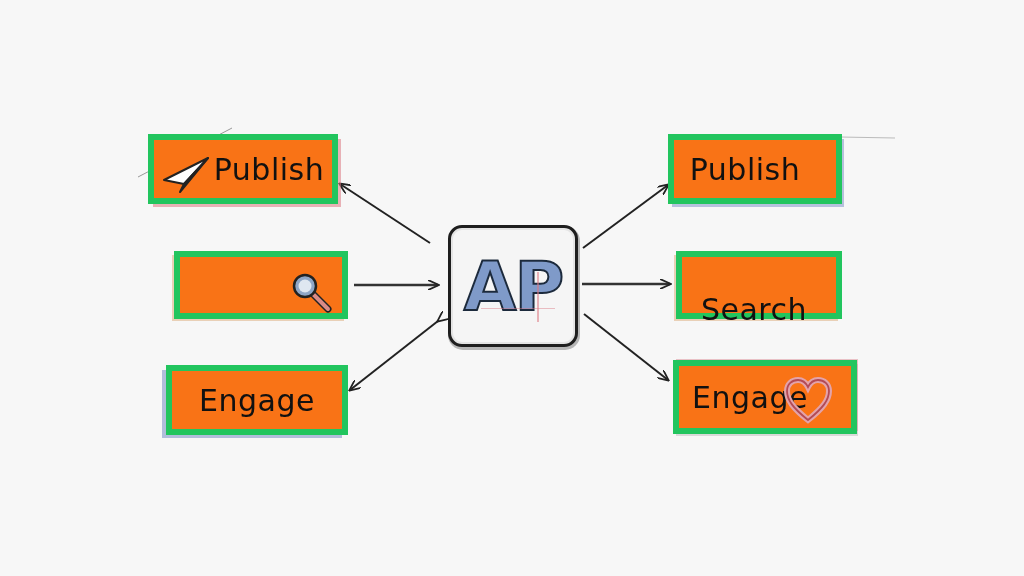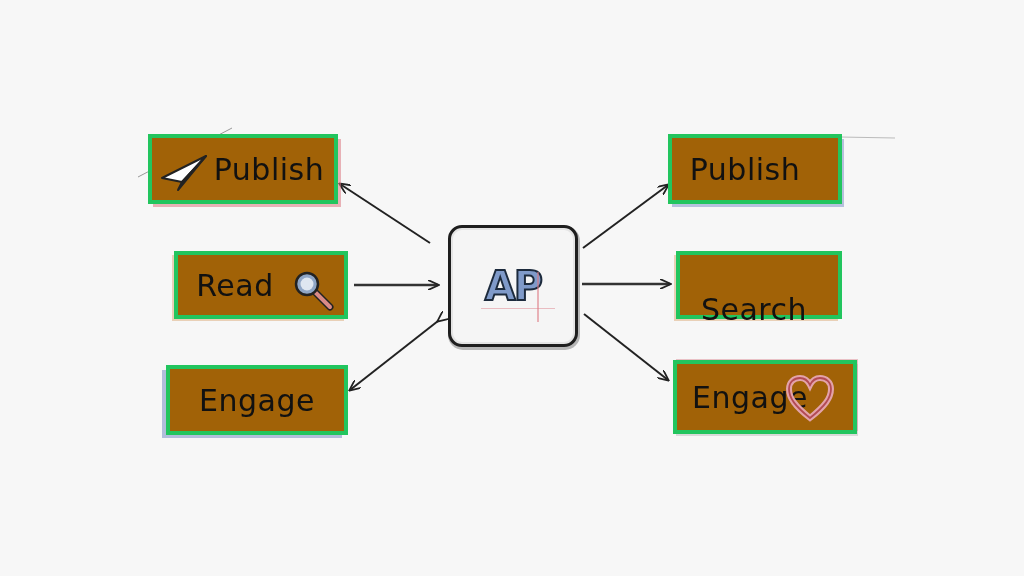--- a/index.html
+++ b/index.html
@@ -3,38 +3,38 @@
 <meta charset="utf-8">
 <style>
   html, body { margin: 0; padding: 0; }
   body {
     width: 1024px; height: 576px; position: relative; overflow: hidden;
     background: #f7f7f7;
     font-family: "DejaVu Sans", sans-serif;
   }
   .node {
     position: absolute; box-sizing: border-box;
-    border: 4px solid #22c55e; background: #a16207;
+    border: 6px solid #22c55e; background: #f97316;
     display: flex; align-items: center; justify-content: center;
     font-size: 30px; color: #111; letter-spacing: 0.5px;
   }
   .node .label { font-family: "DejaVu Sans", sans-serif; font-weight: normal; }
   .shadow-red { box-shadow: 4px 4px 0 -1px rgba(220,120,130,0.55); }
   .shadow-blue { box-shadow: -5px 4px 0 -1px rgba(130,150,200,0.6); }
   .shadow-blue-r { box-shadow: 3px 4px 0 -1px rgba(130,150,200,0.55); }
   .shadow-orange { box-shadow: -3px 3px 0 -1px rgba(220,170,120,0.5); }
   .shadow-pink { box-shadow: 2px -2px 0 -1px rgba(220,140,150,0.5), 2px 3px 0 -1px rgba(150,150,150,0.3); }
   .hub {
     position: absolute; left: 448px; top: 225px; width: 130px; height: 122px;
     box-sizing: border-box; border: 3px solid #1e1e1e; border-radius: 14px;
     background: #f5f5f5; box-shadow: 1px 2px 0 1px rgba(60,60,60,0.35), inset 0 0 0 2px #e4e4e4;
     display: flex; align-items: center; justify-content: center;
   }
   .hub-text {
-    font-size: 40px; font-weight: bold; color: #7f9ac9;
+    font-size: 68px; font-weight: bold; color: #7f9ac9;
     -webkit-text-stroke: 2px #1c2a3c; letter-spacing: -2px;
   }
   svg.arrows { position: absolute; left: 0; top: 0; }
   .icon { position: absolute; }
 </style>
 </head>
 <body>
 
 <svg class="arrows" width="1024" height="576">
   <defs>
@@ -61,21 +61,20 @@
 
 <div class="node shadow-red" style="left:148px; top:134px; width:190px; height:70px;">
   <svg class="icon" style="left:6px; top:14px;" width="52" height="40" viewBox="0 0 52 40">
     <path d="M4,26 L48,4 L24,30 Z" fill="#fff" stroke="#222" stroke-width="2" stroke-linejoin="round"></path>
     <path d="M24,30 L20,38 L48,4 Z" fill="#6f8eaa" stroke="#222" stroke-width="2" stroke-linejoin="round"></path>
   </svg>
   <span class="label" style="margin-left:52px;">Publish</span>
 </div>
 
 <div class="node shadow-orange" style="left:174px; top:251px; width:174px; height:68px;">
-  <span class="label" style="margin-right:52px;">Read</span>
   <svg class="icon" style="right:8px; top:14px;" width="44" height="42" viewBox="0 0 44 42">
     <line x1="24" y1="24" x2="38" y2="38" stroke="#222" stroke-width="7" stroke-linecap="round"></line>
     <line x1="24" y1="24" x2="38" y2="38" stroke="#d98a86" stroke-width="4" stroke-linecap="round"></line>
     <circle cx="15" cy="15" r="11" fill="#8fa6c6" stroke="#222" stroke-width="2.5"></circle>
     <circle cx="15" cy="15" r="6.5" fill="#dfe7f1"></circle>
   </svg>
 </div>
 
 <div class="node shadow-blue" style="left:166px; top:365px; width:182px; height:70px;">
   <span class="label">Engage</span>

